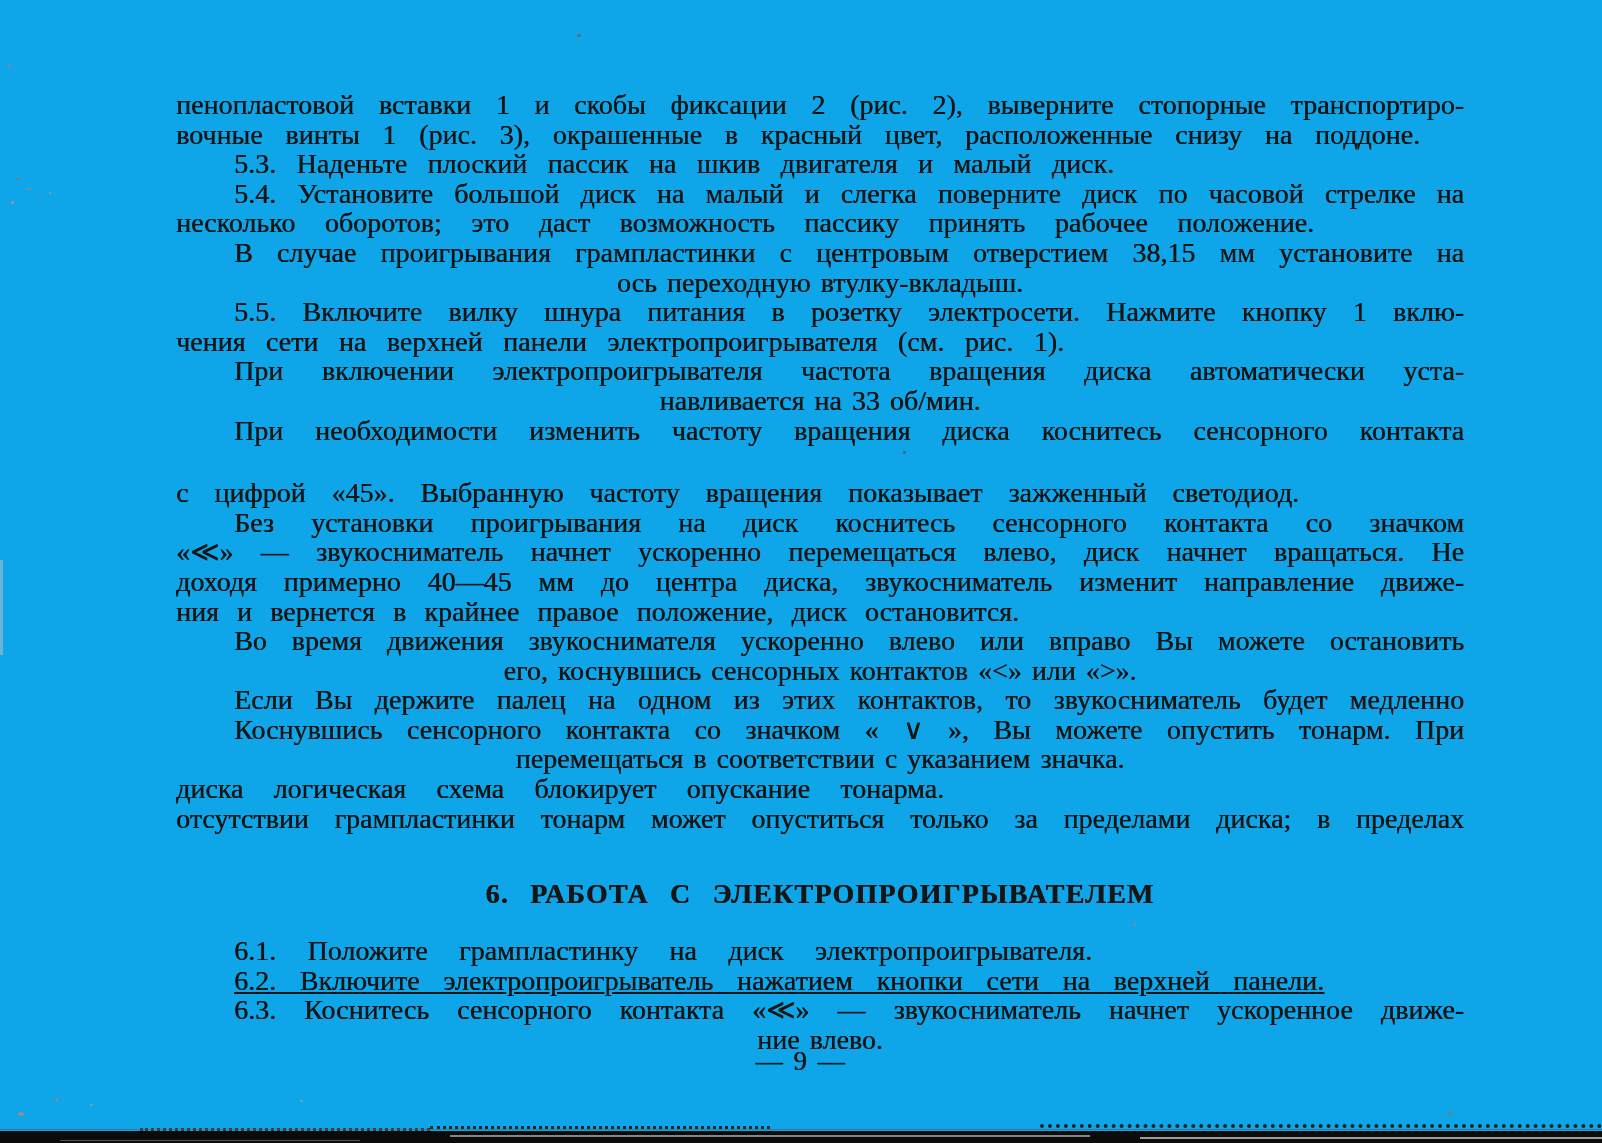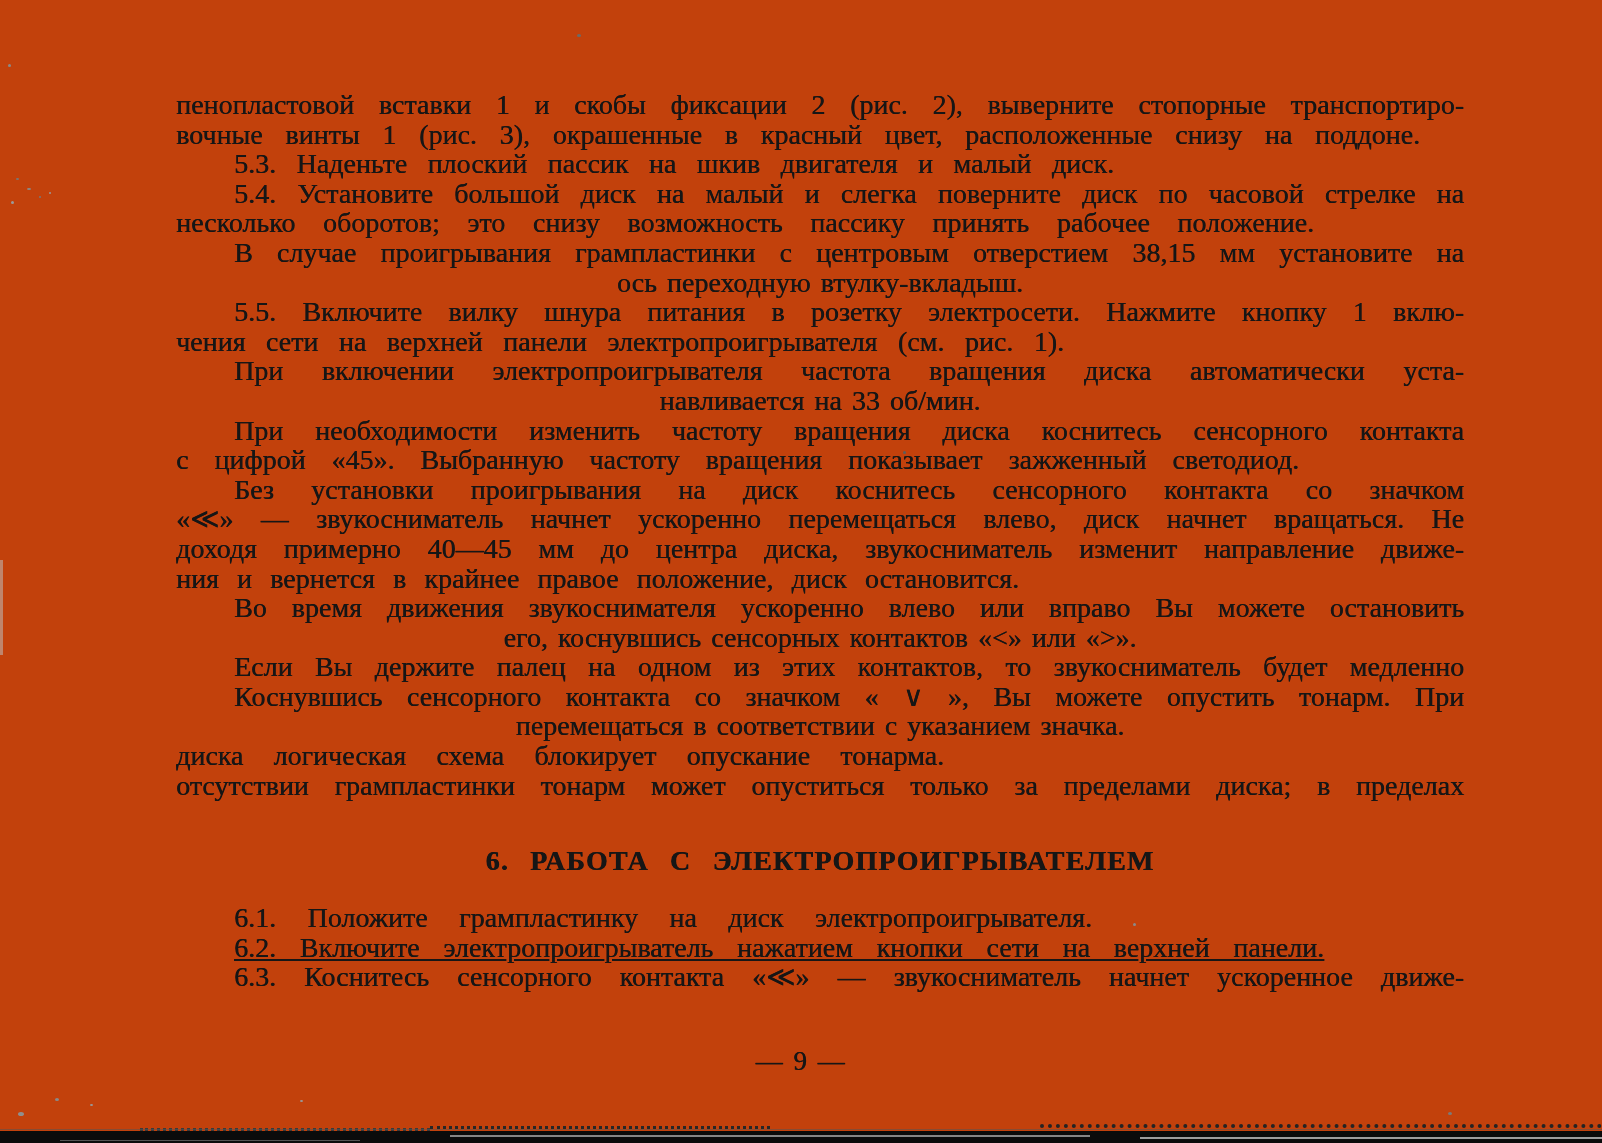--- a/index.html
+++ b/index.html
@@ -2,34 +2,34 @@
 <html><head>
 <meta charset="utf-8">
 <style>
   html,body{margin:0;padding:0;}
   body{
     width:1602px;height:1143px;position:relative;overflow:hidden;
     background:#ffffff;
     font-family:"Liberation Serif","DejaVu Serif",serif;
     color:#161616;
   }
-  .page{position:absolute;inset:0;background:#c2410c;}
+  .page{position:absolute;inset:0;background:#0ea5e9;}
   .content{position:absolute;left:176px;top:90px;width:1288px;}
   .ln{
     margin:0;font-size:28px;line-height:29.6px;
     word-spacing:3px;
     text-shadow:0.4px 0 0 currentColor;
     text-align:center;
   }
   .j{text-align:justify;text-align-last:justify;}
   .ind{text-indent:58px;}
   .pr44{padding-right:44px;}
   .pr140{padding-right:140px;text-decoration:underline;}
   .pr150{padding-right:150px;}
-  .pr165{padding-right:165px;}
+  .pr165{padding-right:165px;margin-top:33px;}
   .pr350{padding-right:350px;}
   .pr372{padding-right:372px;}
   .pr400{padding-right:400px;}
   .pr445{padding-right:445px;}
   .pr520{padding-right:520px;}
   .heading{
     margin:46px 0 27px 0;font-size:28px;line-height:30px;
     text-align:center;font-weight:bold;
     letter-spacing:1.2px;word-spacing:13px;
     text-shadow:0.5px 0 0 currentColor;
@@ -55,21 +55,21 @@
 </head>
 <body>
 
 <div class="page">
 
   <div class="content">
     <p class="ln j">пенопластовой вставки 1 и скобы фиксации 2 (рис. 2), выверните стопорные транспортиро-</p>
     <p class="ln j pr44">вочные винты 1 (рис. 3), окрашенные в красный цвет, расположенные снизу на поддоне.</p>
     <p class="ln j ind pr350">5.3. Наденьте плоский пассик на шкив двигателя и малый диск.</p>
     <p class="ln j ind">5.4. Установите большой диск на малый и слегка поверните диск по часовой стрелке на</p>
-    <p class="ln j pr150">несколько оборотов; это снизу возможность пассику принять рабочее положение.</p>
+    <p class="ln j pr150">несколько оборотов; это даст возможность пассику принять рабочее положение.</p>
     <p class="ln j ind">В случае проигрывания грампластинки с центровым отверстием 38,15 мм установите на</p>
     <p class="ln">ось переходную втулку-вкладыш.</p>
     <p class="ln j ind">5.5. Включите вилку шнура питания в розетку электросети. Нажмите кнопку 1 вклю-</p>
     <p class="ln j pr400">чения сети на верхней панели электропроигрывателя (см. рис. 1).</p>
     <p class="ln j ind">При включении электропроигрывателя частота вращения диска автоматически уста-</p>
     <p class="ln">навливается на 33 об/мин.</p>
     <p class="ln j ind">При необходимости изменить частоту вращения диска коснитесь сенсорного контакта</p>
     <p class="ln j pr165">с цифрой «45». Выбранную частоту вращения показывает зажженный светодиод.</p>
     <p class="ln j ind">Без установки проигрывания на диск коснитесь сенсорного контакта со значком</p>
     <p class="ln j">«≪» — звукосниматель начнет ускоренно перемещаться влево, диск начнет вращаться. Не</p>
@@ -81,20 +81,21 @@
     <p class="ln j ind">Коснувшись сенсорного контакта со значком « ∨ », Вы можете опустить тонарм. При</p>
     <p class="ln">перемещаться в соответствии с указанием значка.</p>
     <p class="ln j pr520">диска логическая схема блокирует опускание тонарма.</p>
     <p class="ln j">отсутствии грампластинки тонарм может опуститься только за пределами диска; в пределах</p>
 
     <h2 class="heading">6. РАБОТА С ЭЛЕКТРОПРОИГРЫВАТЕЛЕМ</h2>
 
     <p class="ln j ind pr372">6.1. Положите грампластинку на диск электропроигрывателя.</p>
     <p class="ln j ind pr140">6.2. Включите электропроигрыватель нажатием кнопки сети на верхней панели.</p>
     <p class="ln j ind">6.3. Коснитесь сенсорного контакта «≪» — звукосниматель начнет ускоренное движе-</p>
+    <p class="ln">ние влево.</p>
   </div>
 
   <div class="pagenum">— 9 —</div>
 
   <div class="scanbar">
     <div class="dotted1"></div>
     <div class="dotted2"></div>
     <div class="dotted3"></div>
     <div class="preline"></div>
     <div class="bar-solid">

